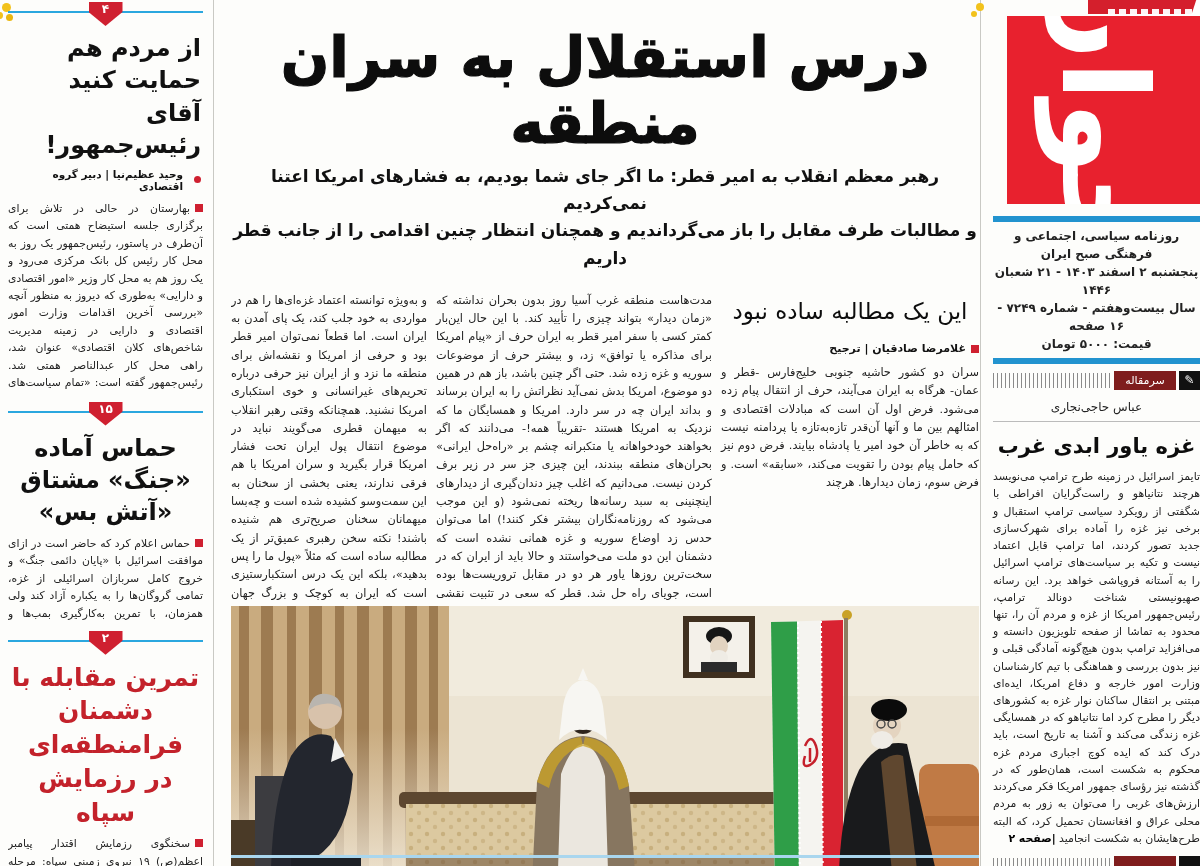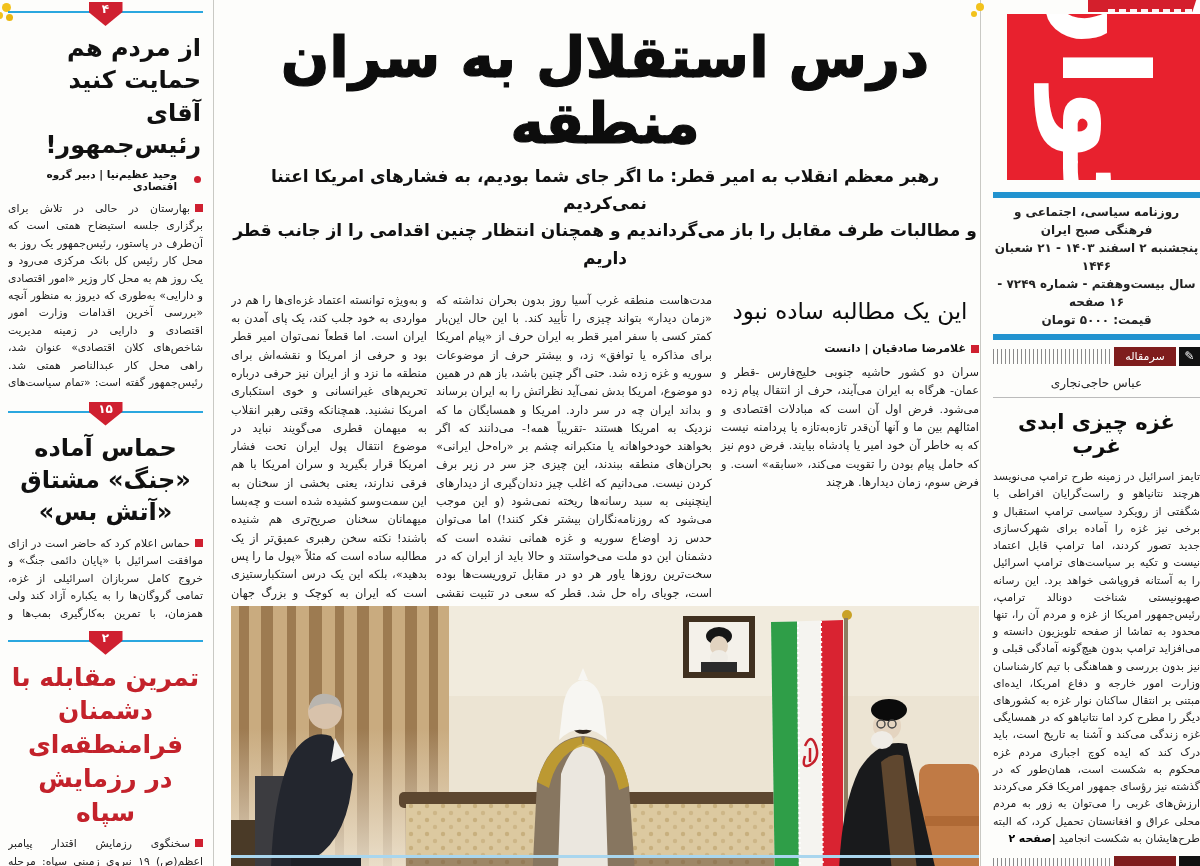--- a/index.html
+++ b/index.html
@@ -12,21 +12,21 @@
 
   
   #sidebar { position:absolute; left:0; top:0; width:213px; height:866px; padding:0 10px 0 8px; direction:rtl; overflow:hidden; }
   .sep { position:relative; height:24px; margin:2px 0 4px; }
   .sep-line { position:absolute; left:0; right:0; top:9px; height:2px; background:#2ba7df; }
   .sep-badge { position:absolute; left:50%; top:0; transform:translateX(-50%); width:34px; height:24px;
                background:#cf2030; clip-path:polygon(0 0,100% 0,100% 42%,50% 100%,0 42%);
                color:#fff; font-size:12px; font-weight:bold; text-align:center; line-height:15px; }
   .sb-title { font-weight:bold; font-size:24px; line-height:1.35; text-align:right; color:#111; margin:6px 2px 6px; letter-spacing:-0.5px; }
   .sb-title.red { color:#c3222b; text-align:right; }
-  .byline { display:flex; align-items:center; gap:17px; font-size:10.5px; margin:2px 2px 8px; color:#333; }
+  .byline { display:flex; align-items:center; gap:11px; font-size:10.5px; margin:2px 2px 8px; color:#333; }
   .byline .dot { width:7px; height:7px; border-radius:50%; background:#cf2030; flex:0 0 auto; }
   .byline b { color:#111; }
   .sb-body { font-size:10.8px; line-height:1.62; text-align:justify; color:#222; }
   .sq { display:inline-block; width:8px; height:8px; background:#cf2030; margin-left:5px; }
   .dots { position:absolute; top:3px; left:2px; width:9px; height:9px; border-radius:50%; background:#f2c21c;
           box-shadow:-7px 8px 0 -1px #f2c21c, 3px 10px 0 -1px #eab70f; }
 
   
   #main { position:absolute; left:222px; top:0; width:766px; height:866px; padding:0 9px; }
   .main-dots { position:absolute; top:3px; right:4px; width:8px; height:8px; border-radius:50%; background:#f2c21c;
@@ -119,21 +119,21 @@
     <div class="subhead">
       <div>رهبر معظم انقلاب به امیر قطر: ما اگر جای شما بودیم، به فشارهای امریکا اعتنا نمی‌کردیم</div>
       <div>و مطالبات طرف مقابل را باز می‌گرداندیم و همچنان انتظار چنین اقدامی را از جانب قطر داریم</div>
     </div>
 
     <div class="lead-cols">
       <div class="col kicker-col">
         <div class="kicker">این یک مطالبه ساده نبود</div>
         <div class="kicker-by">
           <span class="sq"></span>
-          <span>غلامرضا صادقیان | دانست</span>
+          <span>غلامرضا صادقیان | ترجیح</span>
         </div>
         <span>سران دو کشور حاشیه جنوبی خلیج‌فارس -قطر و عمان- هرگاه به ایران می‌آیند، حرف از انتقال پیام زده می‌شود. فرض اول آن است که مبادلات اقتصادی و امثالهم بین ما و آنها آن‌قدر تازه‌به‌تازه یا پردامنه نیست که به خاطر آن خود امیر یا پادشاه بیایند. فرض دوم نیز که حامل پیام بودن را تقویت می‌کند، «سابقه» است. و فرض سوم، زمان دیدارها. هرچند</span>
       </div>
       <div class="col mid">مدت‌هاست منطقه غرب آسیا روز بدون بحران نداشته که «زمان دیدار» بتواند چیزی را تأیید کند. با این حال این‌بار کمتر کسی با سفر امیر قطر به ایران حرف از «پیام امریکا برای مذاکره یا توافق» زد، و بیشتر حرف از موضوعات سوریه و غزه زده شد. حتی اگر چنین باشد، باز هم در همین دو موضوع، امریکا بدش نمی‌آید نظراتش را به ایران برساند و بداند ایران چه در سر دارد. امریکا و همسایگان ما که نزدیک به امریکا هستند -تقریباً همه!- می‌دانند که اگر بخواهند خودخواهانه یا متکبرانه چشم بر «راه‌حل ایرانی» بحران‌های منطقه ببندند، این چیزی جز سر در زیر برف کردن نیست. می‌دانیم که اغلب چیز دندان‌گیری از دیدارهای اینچنینی به سبد رسانه‌ها ریخته نمی‌شود (و این موجب می‌شود که روزنامه‌نگاران بیشتر فکر کنند!) اما می‌توان حدس زد اوضاع سوریه و غزه همانی نشده است که دشمنان این دو ملت می‌خواستند و حالا باید از ایران که در سخت‌ترین روزها یاور هر دو در مقابل تروریست‌ها بوده است، جویای راه حل شد. قطر که سعی در تثبیت نقشی میانه و معتدل داشته است</div>
       <div class="col last">و به‌ویژه توانسته اعتماد غزه‌ای‌ها را هم در مواردی به خود جلب کند، یک پای آمدن به ایران است. اما قطعاً نمی‌توان امیر قطر بود و حرفی از امریکا و نقشه‌اش برای منطقه ما نزد و از ایران نیز حرفی درباره تحریم‌های غیرانسانی و خوی استکباری امریکا نشنید. همچنانکه وقتی رهبر انقلاب به میهمان قطری می‌گویند نباید در موضوع انتقال پول ایران تحت فشار امریکا قرار بگیرید و سران امریکا با هم فرقی ندارند، یعنی بخشی از سخنان به این سمت‌وسو کشیده شده است و چه‌بسا میهمانان سخنان صریح‌تری هم شنیده باشند! نکته سخن رهبری عمیق‌تر از یک مطالبه ساده است که مثلاً «پول ما را پس بدهید»، بلکه این یک درس استکبارستیزی است که ایران به کوچک و بزرگ جهان می‌دهد. حتی کشورهای کوچک و کم‌جمعیت و ضربه‌پذیر باید زندگی با عزت را بر زیر بار حرف زور امریکا رفتن ترجیح دهند و این برای ملت خودشان و تاریخ سرزمین‌شان، سند عظمت است و اندوخته‌ای ارزشمندتر است تا رفاه یک یا چند نسل.</div>
     </div>
 
     <div class="photo-wrap">
       <svg width="748" height="296" viewBox="0 0 748 296" xmlns="http://www.w3.org/2000/svg">
 
@@ -256,21 +256,21 @@
       <div class="bluebar"></div>
     </div>
 
     <div class="tagrow">
       <div class="barcode"></div>
       <div class="redtag">سرمقاله</div>
       <div class="blacktag">✎</div>
     </div>
 
     <div class="ed-author">عباس حاجی‌نجاری</div>
-    <div class="ed-title">غزه چیزی ابدی غرب</div>
+    <div class="ed-title">غزه یاور ابدی غرب</div>
     <div class="ed-body">
       <span>تایمز اسرائیل در زمینه طرح ترامپ می‌نویسد هرچند نتانیاهو و راست‌گرایان افراطی با شگفتی از رویکرد سیاسی ترامپ استقبال و برخی نیز غزه را آماده برای شهرک‌سازی جدید تصور کردند، اما ترامپ قابل اعتماد نیست و تکیه بر سیاست‌های ترامپ اسرائیل را به آستانه فروپاشی خواهد برد. این رسانه صهیونیستی شناخت دونالد ترامپ، رئیس‌جمهور امریکا از غزه و مردم آن را، تنها محدود به تماشا از صفحه تلویزیون دانسته و می‌افزاید ترامپ بدون هیچ‌گونه آمادگی قبلی و نیز بدون بررسی و هماهنگی با تیم کارشناسان وزارت امور خارجه و دفاع امریکا، ایده‌ای مبتنی بر انتقال ساکنان نوار غزه به کشورهای دیگر را مطرح کرد اما نتانیاهو که در همسایگی غزه زندگی می‌کند و آشنا به تاریخ است، باید درک کند که ایده کوچ اجباری مردم غزه محکوم به شکست است، همان‌طور که در گذشته نیز رؤسای جمهور امریکا فکر می‌کردند ارزش‌های غربی را می‌توان به زور به مردم محلی عراق و افغانستان تحمیل کرد، که البته طرح‌هایشان به شکست انجامید </span><b>|صفحه ۲</b>
     </div>
 
     <div class="tagrow sliver">
       <div class="barcode"></div>
       <div class="redtag"></div>
       <div class="blacktag"></div>
     </div>
   </div>

